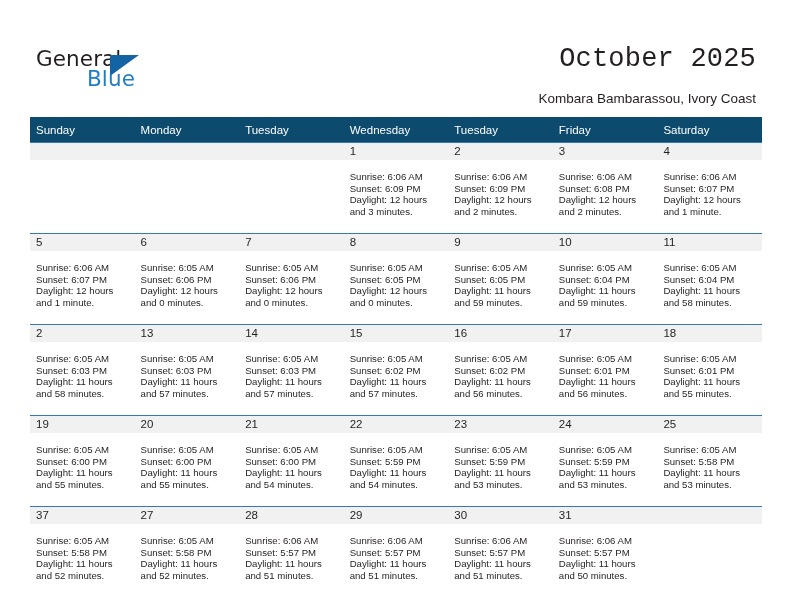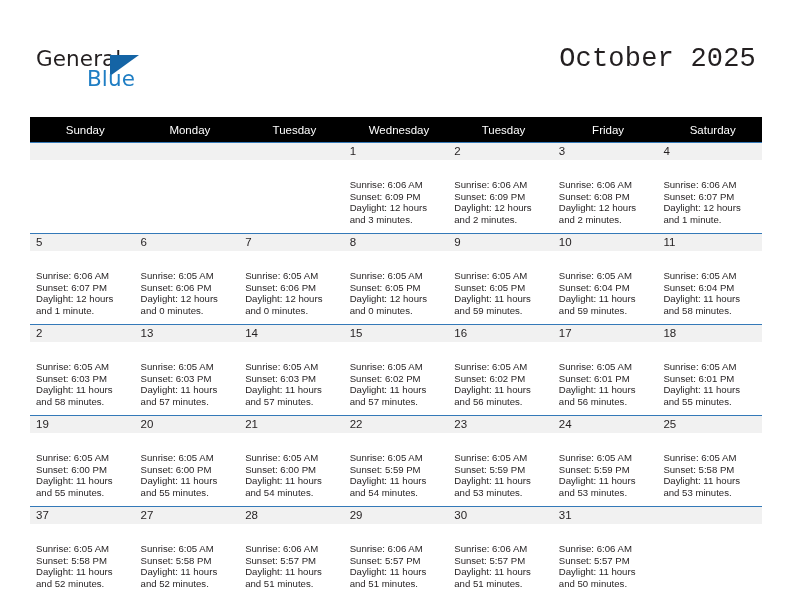--- a/index.html
+++ b/index.html
@@ -88,25 +88,25 @@
   
   .calendar {
     position: absolute;
     left: 30px;
     top: 105px;
     width: 732px;
     border-collapse: collapse;
     table-layout: fixed;
   }
   .calendar th {
-    background: #000000;
+    background: #0c4a6e;
     color: #ffffff;
     font-size: 11.5px;
     font-weight: 400;
-    text-align: center;
+    text-align: left;
     padding: 4px 0 4px 6px;
     height: 17px;
     border: none;
     font-family: "Liberation Sans", sans-serif;
   }
   .calendar td {
     vertical-align: top;
     padding: 0;
     border: none;
     width: 104.57px;
@@ -130,21 +130,21 @@
     padding: 1px 0 0 6px;
     box-sizing: border-box;
     font-size: 11.5px;
     line-height: 15px;
     color: #231f20;
   }
   .cell-empty .daynum-band {
     background: #f1f1f1;
   }
   .details {
-    padding: 19px 7px 0 6px;
+    padding: 11px 7px 0 6px;
     font-size: 9.6px;
     line-height: 11.6px;
     color: #231f20;
     font-family: "Liberation Sans", sans-serif;
   }
   .details div {
     white-space: nowrap;
   }
 </style>
 </head>
@@ -152,20 +152,21 @@
 
 <div class="page">
 
   <div class="top">
     <div class="logo">
       <span class="logo-general">General</span>
       <span class="logo-tri"></span>
       <span class="logo-blue">Blue</span>
     </div>
     <div class="title">October 2025</div>
+    <div class="subtitle">Kombara Bambarassou, Ivory Coast</div>
   </div>
 
   <table class="calendar">
     <thead>
       <tr>
         <th>Sunday</th>
         <th>Monday</th>
         <th>Tuesday</th>
         <th>Wednesday</th>
         <th>Tuesday</th>

